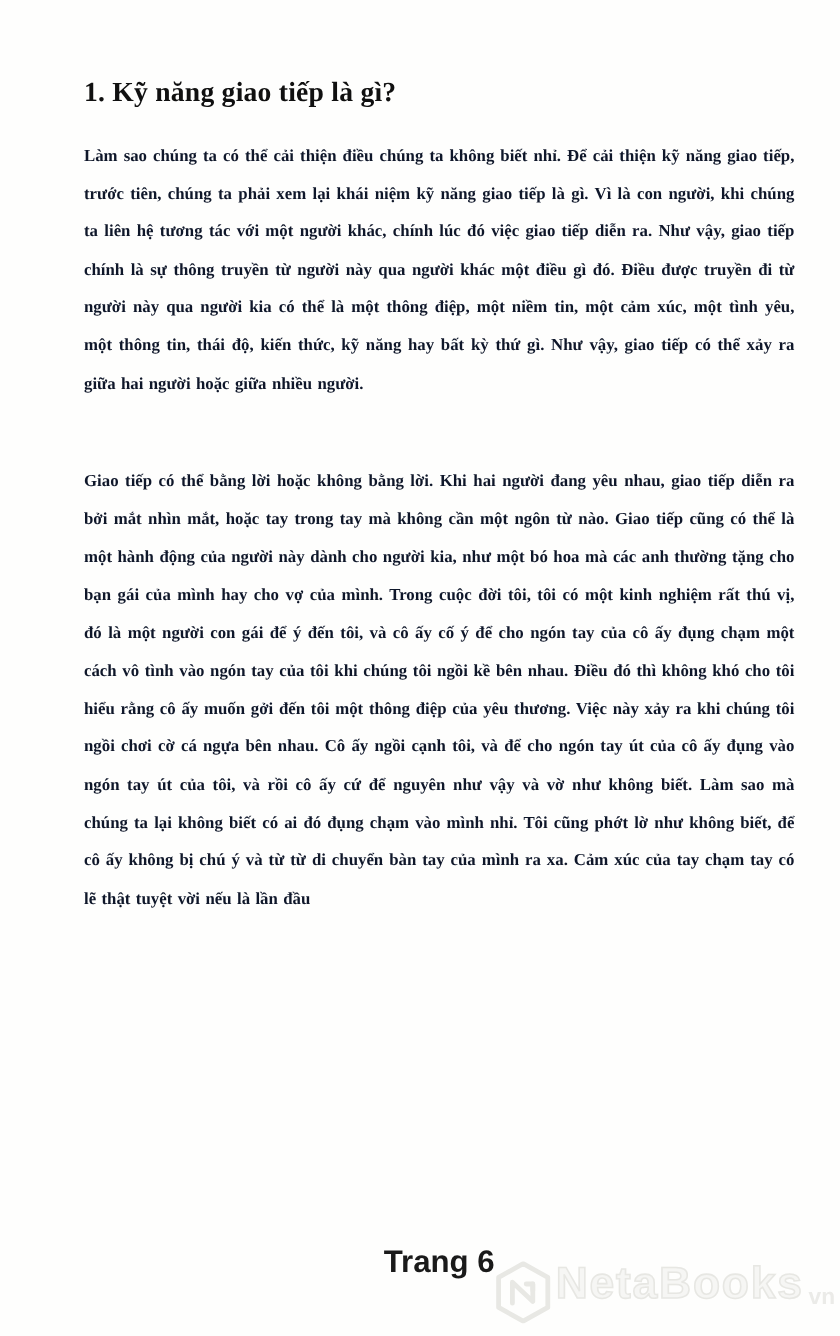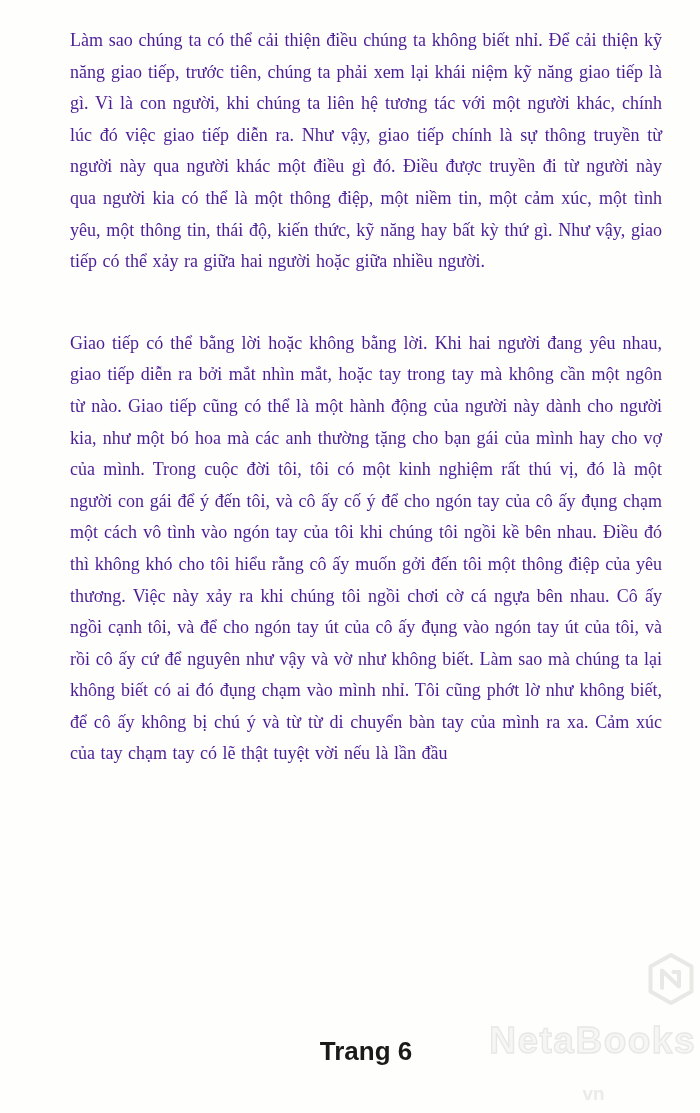--- a/index.html
+++ b/index.html
@@ -27,48 +27,48 @@
     top: 0;
   }
   .heading {
     margin-top: 64px;
     font-size: 23px;
     font-weight: 700;
     letter-spacing: 0.2px;
     color: #101010;
   }
   .para {
-    font-size: 18px;
+    font-size: 14px;
     line-height: 31.6px;
     text-align: justify;
-    color: #4c1d95;
+    color: #0f172a;
     word-spacing: 1px;
+    font-weight: bold;
   }
   .para-1 { margin-top: 25px; }
   .para-2 { margin-top: 50px; }
   .page-number {
     position: absolute;
     top: 1036px;
     left: 70px;
     width: 592px;
     text-align: center;
     font-family: "Liberation Sans", "DejaVu Sans", sans-serif;
     font-weight: 700;
     font-size: 26px;
     color: #1a1a1a;
   }
   .watermark {
     position: absolute;
     right: 4px;
     bottom: 10px;
     display: flex;
-    align-items: flex-end;
-    gap: 17px;
+    align-items: flex-start;
+    gap: 2px;
     user-select: none;
-    flex-direction: column;
   }
   .wm-hex { display: block; }
   .wm-text {
     font-family: "Liberation Sans", "DejaVu Sans", sans-serif;
     font-weight: 700;
     font-size: 37px;
     letter-spacing: 1.5px;
     color: #f6f6f4;
     -webkit-text-stroke: 1.3px #e7e7e3;
     line-height: 1;
@@ -83,20 +83,21 @@
     margin-top: 8px;
     line-height: 1;
   }
 </style>
 </head>
 <body>
 
 <div class="page">
 
   <div class="content">
+    <div class="heading">1. Kỹ năng giao tiếp là gì?</div>
 
     <div class="para para-1">Làm sao chúng ta có thể cải thiện điều chúng ta không biết nhỉ. Để cải thiện kỹ năng giao tiếp, trước tiên, chúng ta phải xem lại khái niệm kỹ năng giao tiếp là gì. Vì là con người, khi chúng ta liên hệ tương tác với một người khác, chính lúc đó việc giao tiếp diễn ra. Như vậy, giao tiếp chính là sự thông truyền từ người này qua người khác một điều gì đó. Điều được truyền đi từ người này qua người kia có thể là một thông điệp, một niềm tin, một cảm xúc, một tình yêu, một thông tin, thái độ, kiến thức, kỹ năng hay bất kỳ thứ gì. Như vậy, giao tiếp có thể xảy ra giữa hai người hoặc giữa nhiều người.</div>
 
     <div class="para para-2">Giao tiếp có thể bằng lời hoặc không bằng lời. Khi hai người đang yêu nhau, giao tiếp diễn ra bởi mắt nhìn mắt, hoặc tay trong tay mà không cần một ngôn từ nào. Giao tiếp cũng có thể là một hành động của người này dành cho người kia, như một bó hoa mà các anh thường tặng cho bạn gái của mình hay cho vợ của mình. Trong cuộc đời tôi, tôi có một kinh nghiệm rất thú vị, đó là một người con gái để ý đến tôi, và cô ấy cố ý để cho ngón tay của cô ấy đụng chạm một cách vô tình vào ngón tay của tôi khi chúng tôi ngồi kề bên nhau. Điều đó thì không khó cho tôi hiểu rằng cô ấy muốn gởi đến tôi một thông điệp của yêu thương. Việc này xảy ra khi chúng tôi ngồi chơi cờ cá ngựa bên nhau. Cô ấy ngồi cạnh tôi, và để cho ngón tay út của cô ấy đụng vào ngón tay út của tôi, và rồi cô ấy cứ để nguyên như vậy và vờ như không biết. Làm sao mà chúng ta lại không biết có ai đó đụng chạm vào mình nhỉ. Tôi cũng phớt lờ như không biết, để cô ấy không bị chú ý và từ từ di chuyển bàn tay của mình ra xa. Cảm xúc của tay chạm tay có lẽ thật tuyệt vời nếu là lần đầu</div>
   </div>
 
   <div class="page-number">Trang 6</div>
 
   <div class="watermark">
     <svg class="wm-hex" width="50" height="52" viewBox="0 0 50 52">

